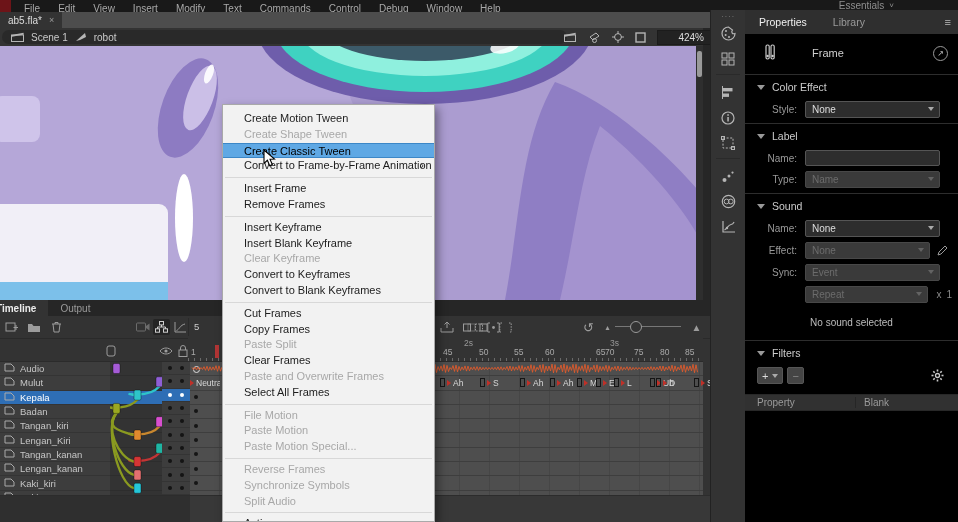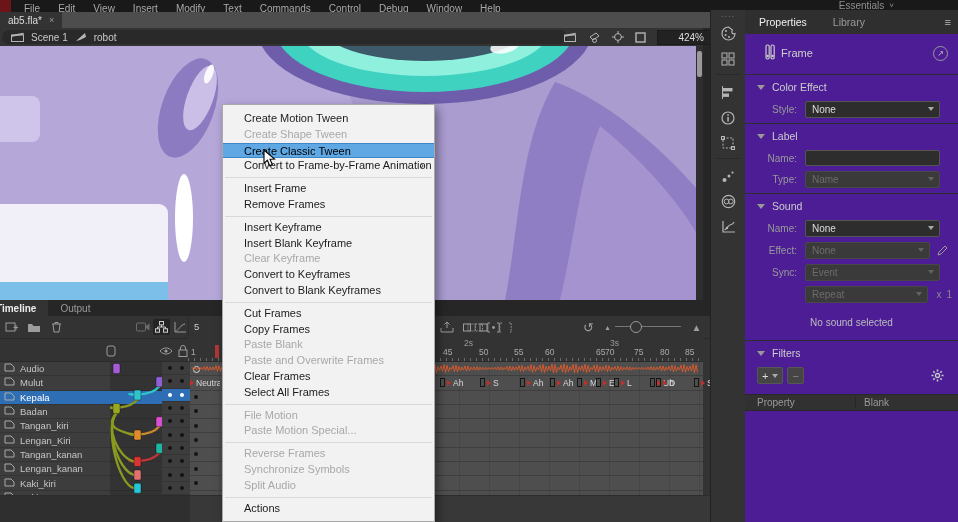--- a/index.html
+++ b/index.html
@@ -25,26 +25,26 @@
   .stage{position:absolute;left:0;top:46px;width:703px;height:254px;background:#b2a4d5;overflow:hidden}
   .stage svg{position:absolute;left:0;top:0}
   .stage-scroll{position:absolute;right:0;top:0;width:7px;height:254px;background:#2e2e2e}
   .stage-thumb{position:absolute;right:1px;top:5px;width:5px;height:26px;background:#9a9a9a;border-radius:2px}
   
   .side-toolbar{position:absolute;left:710px;top:10px;width:34px;height:512px;background:#333;border-left:1px solid #222;border-right:1px solid #222;display:flex;flex-direction:column;align-items:center;padding-top:2px}
   .side-grip{color:#6f6f6f;font-size:9px;line-height:8px;letter-spacing:1px}
   .side-icon{width:26px;height:23px;display:flex;align-items:center;justify-content:center;color:#b5b5b5;margin-top:2px}
   .side-sep{width:24px;height:1px;background:#2a2a2a;margin:4px 0}
   
-  .props{position:absolute;left:745px;top:10px;width:213px;height:512px;background:#4c1d95;font-size:10px;color:#ccc}
+  .props{position:absolute;left:745px;top:10px;width:213px;height:512px;background:#000000;font-size:10px;color:#ccc}
   .props-tabs{height:24px;background:#2f2f2f;display:flex;align-items:center;padding-left:14px;gap:26px}
   .ptab{font-size:10.5px;color:#9a9a9a}
   .ptab.active{color:#f0f0f0}
   .props-menu{margin-left:auto;padding-right:7px;color:#bbb;font-size:11px}
-  .frame-head{display:flex;align-items:center;padding:9px 10px 7px 16px;gap:2px;color:#cfcfcf;font-size:11px}
+  .frame-head{display:flex;align-items:center;padding:9px 10px 7px 16px;gap:33px;color:#cfcfcf;font-size:11px}
   .circ-arrow{margin-left:auto;width:13px;height:13px;border:1px solid #9a9a9a;border-radius:50%;color:#bbb;font-size:8px;display:flex;align-items:center;justify-content:center}
   .sec-head{display:flex;align-items:center;gap:7px;padding:6px 0 3px 12px;color:#ccc;font-size:10.5px;border-top:1px solid #2d2d2d;margin-top:4px}
   .tri{width:0;height:0;border-left:4px solid transparent;border-right:4px solid transparent;border-top:5px solid #999}
   .prow{display:flex;align-items:center;margin:5px 0}
   .plabel{width:52px;text-align:right;color:#999;margin-right:8px;flex:none}
   .dd{position:relative;height:15px;background:#2d2d2d;border:1px solid #555;border-radius:2px;flex:1;margin-right:18px;display:flex;align-items:center;padding:0 6px;color:#ddd}
   .dd .chev{position:absolute;right:5px;top:5px;width:0;height:0;border-left:3.5px solid transparent;border-right:3.5px solid transparent;border-top:4px solid #aaa}
   .dd.dis{background:#3a3a3a;border-color:#484848;color:#6c6c6c}
   .dd.dis .chev{border-top-color:#636363}
   .pinput{height:14px;background:#2d2d2d;border:1px solid #555;border-radius:2px;flex:1;margin-right:18px}
@@ -751,26 +751,27 @@
       <div class="ctx-item">Remove Frames</div>
       <div class="ctx-sep"></div>
       <div class="ctx-item">Insert Keyframe</div>
       <div class="ctx-item">Insert Blank Keyframe</div>
       <div class="ctx-item dis">Clear Keyframe</div>
       <div class="ctx-item">Convert to Keyframes</div>
       <div class="ctx-item">Convert to Blank Keyframes</div>
       <div class="ctx-sep"></div>
       <div class="ctx-item">Cut Frames</div>
       <div class="ctx-item">Copy Frames</div>
-      <div class="ctx-item dis">Paste Blank</div>
+      <div class="ctx-item dis">Paste Split</div>
+      <div class="ctx-item">Clear Frames</div>
       <div class="ctx-item dis">Paste and Overwrite Frames</div>
-      <div class="ctx-item">Clear Frames</div>
       <div class="ctx-item">Select All Frames</div>
       <div class="ctx-sep"></div>
       <div class="ctx-item dis">File Motion</div>
+      <div class="ctx-item dis">Paste Motion</div>
       <div class="ctx-item dis">Paste Motion Special...</div>
       <div class="ctx-sep"></div>
       <div class="ctx-item dis">Reverse Frames</div>
       <div class="ctx-item dis">Synchronize Symbols</div>
       <div class="ctx-item dis">Split Audio</div>
       <div class="ctx-sep"></div>
       <div class="ctx-item">Actions</div>
     </div>
 
   <div class="cursor">

